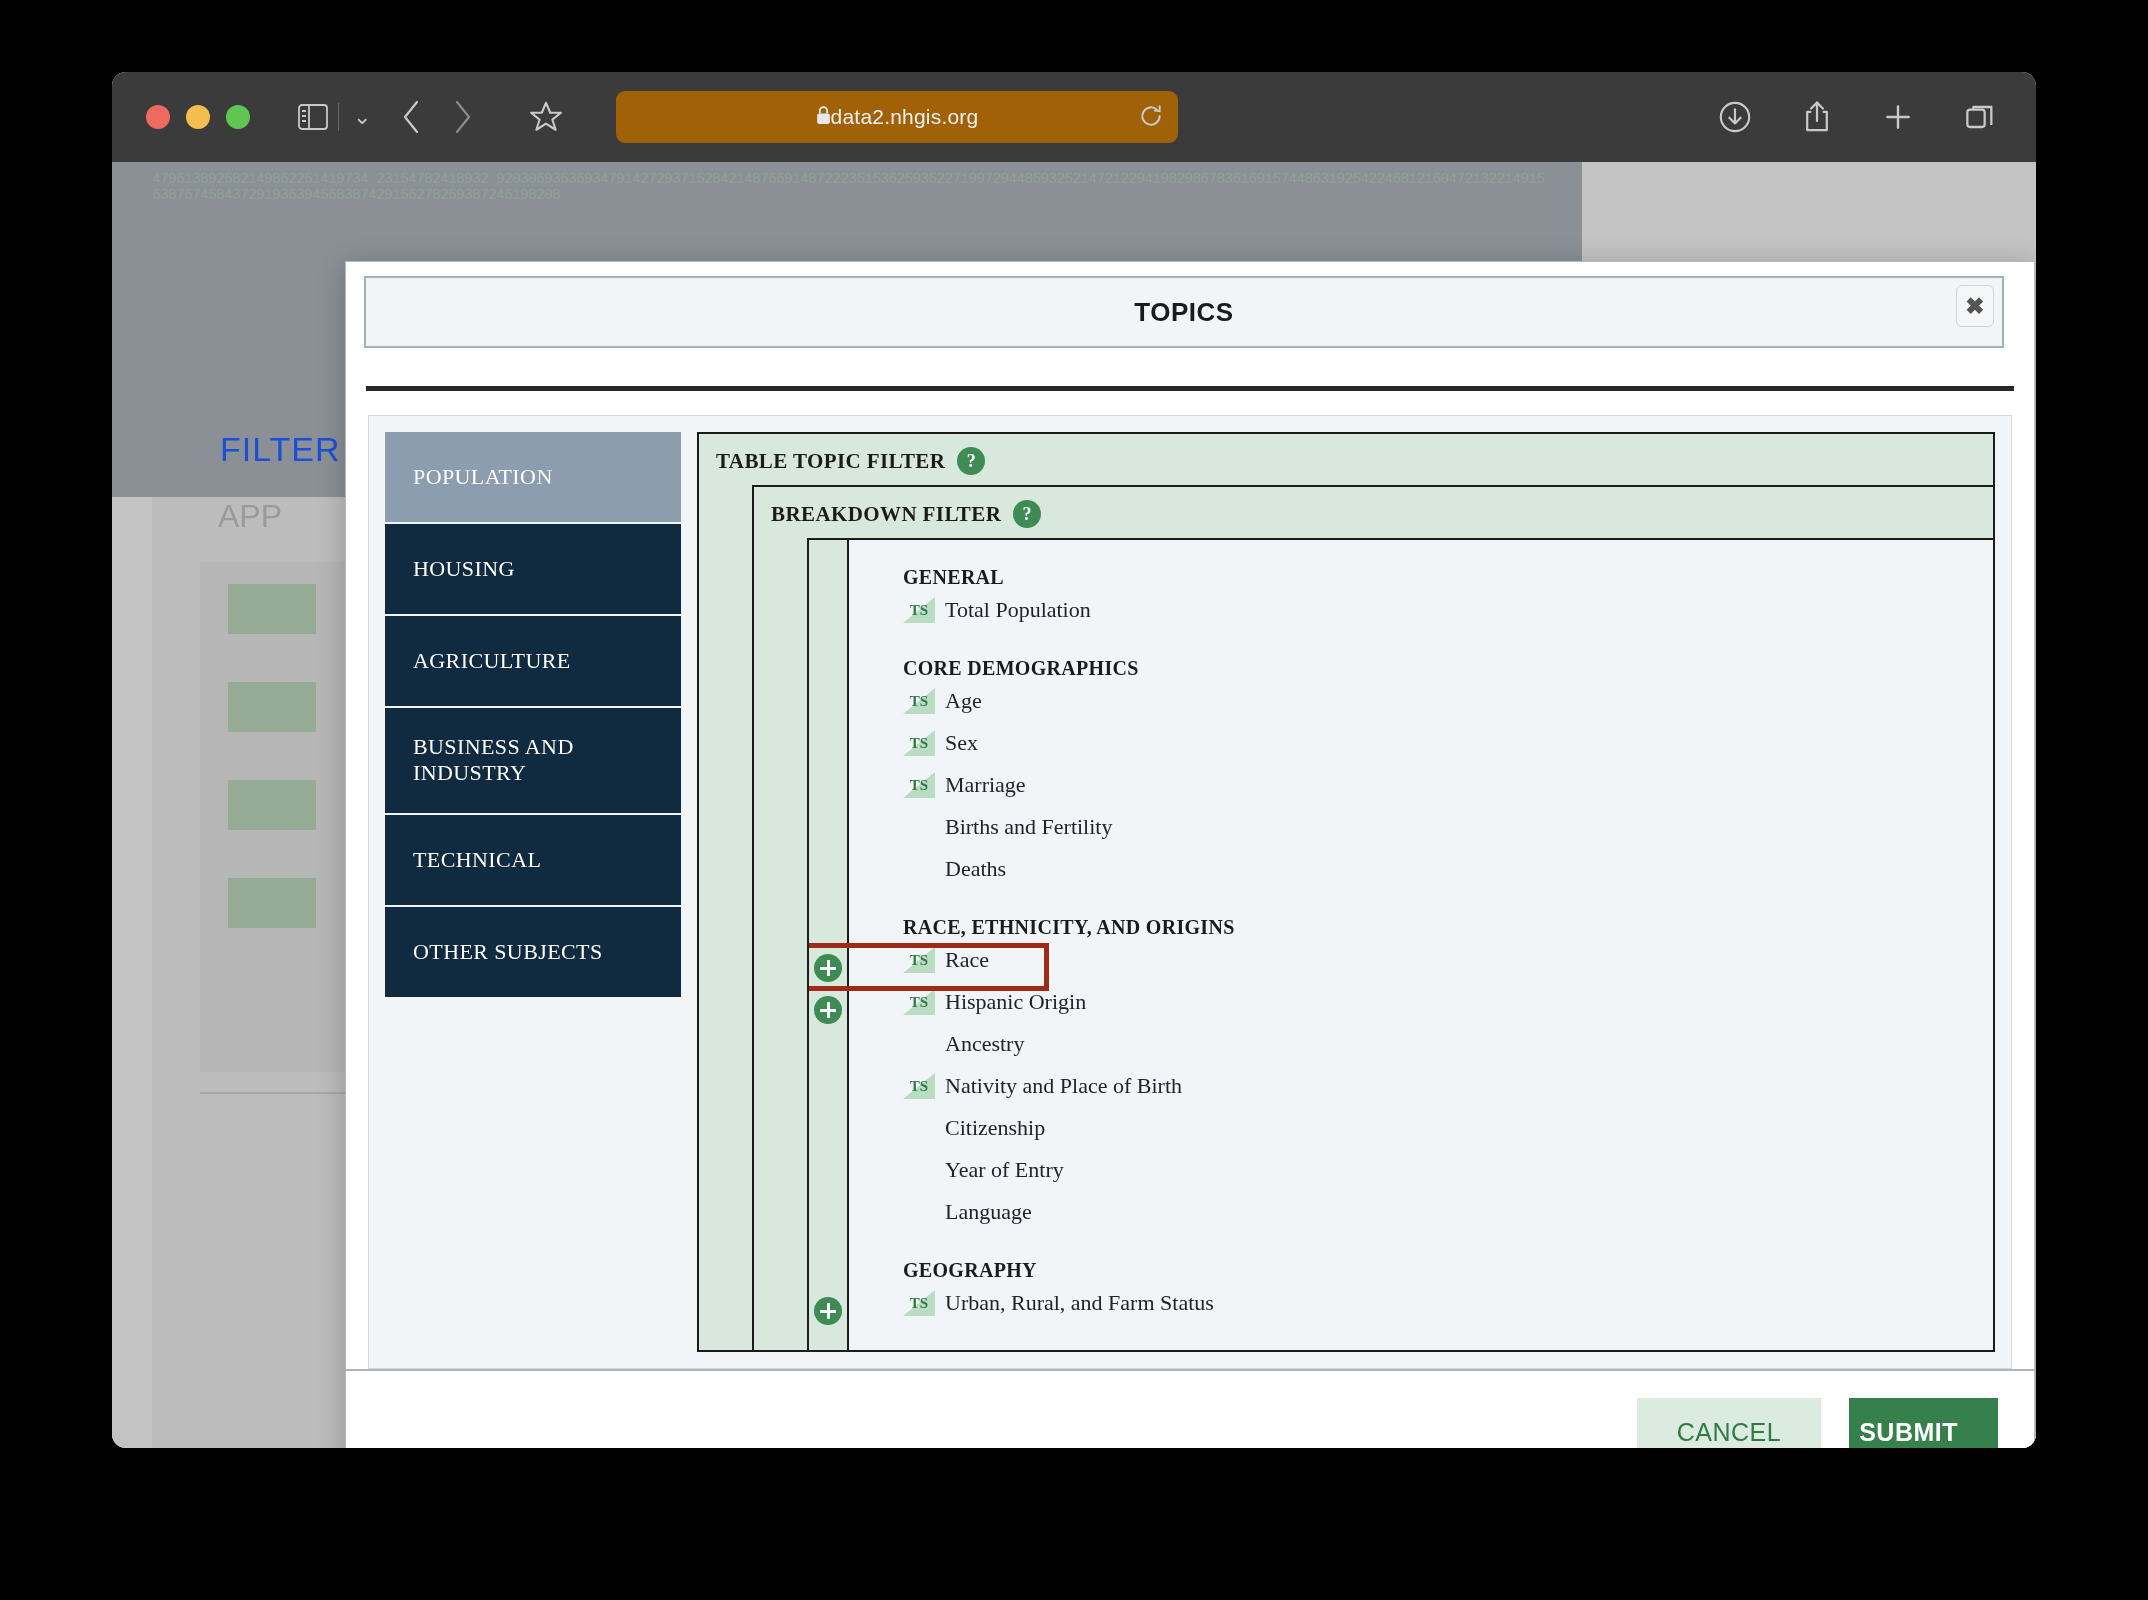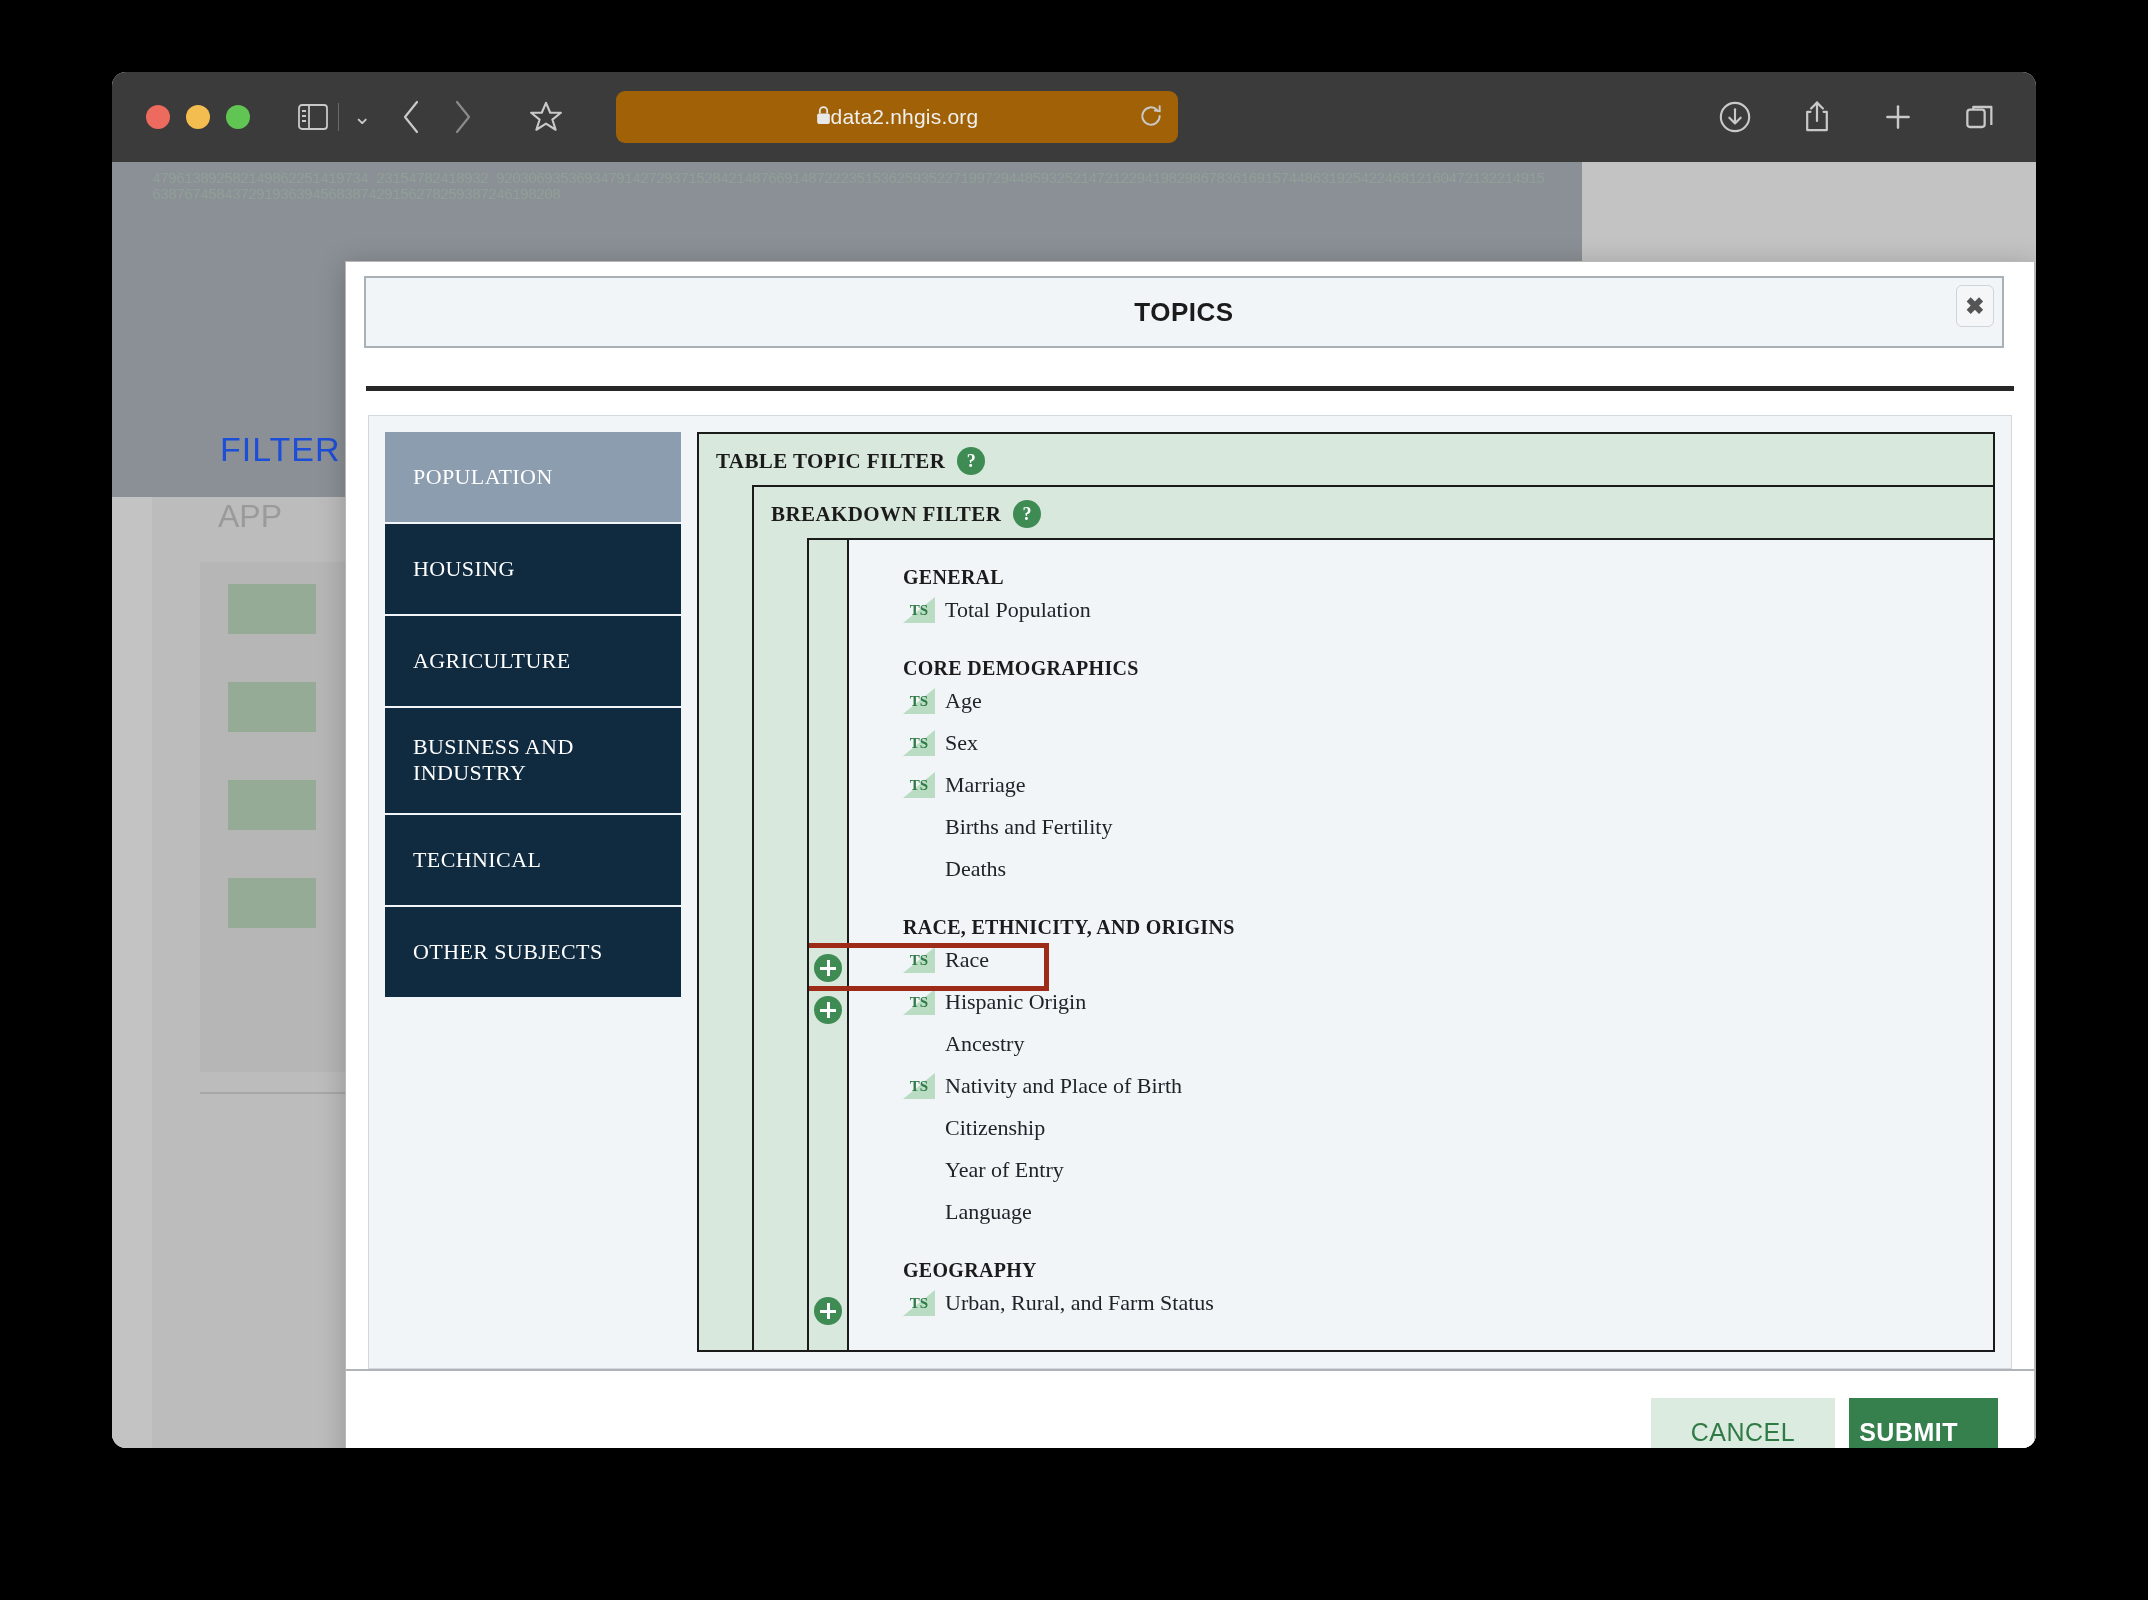--- a/index.html
+++ b/index.html
@@ -297,21 +297,21 @@
     position: absolute;
     border: 5px solid #9e2b17;
     pointer-events: none;
   }
 
   
   #modal-footer {
     height: 124px;
     border-top: 2px solid #b0b4b8;
     display: flex; align-items: center; justify-content: flex-end;
-    gap: 14px;
+    gap: 28px;
     padding-right: 36px;
     background: #fff;
   }
   .btn {
     font-size: 25px; letter-spacing: .5px;
     padding: 20px 40px;
     border: none; cursor: pointer;
     font-family: "Liberation Sans", sans-serif;
   }
   #cancel-button { background: #dcebe0; color: #2f7a45; }

